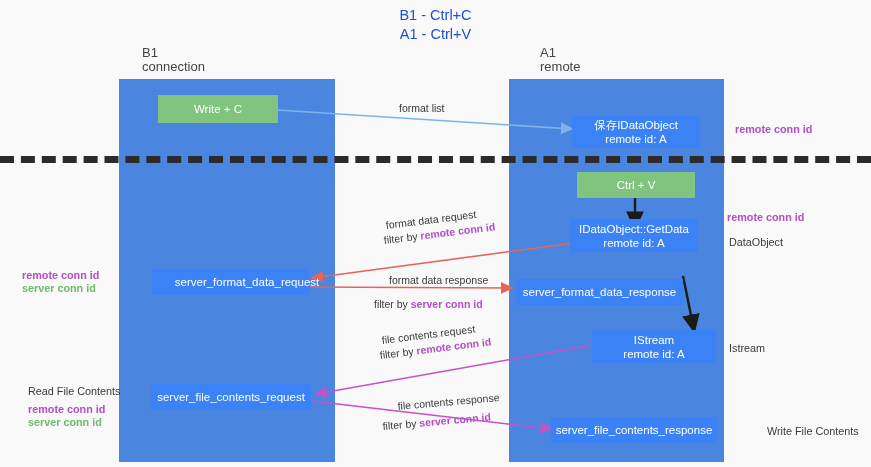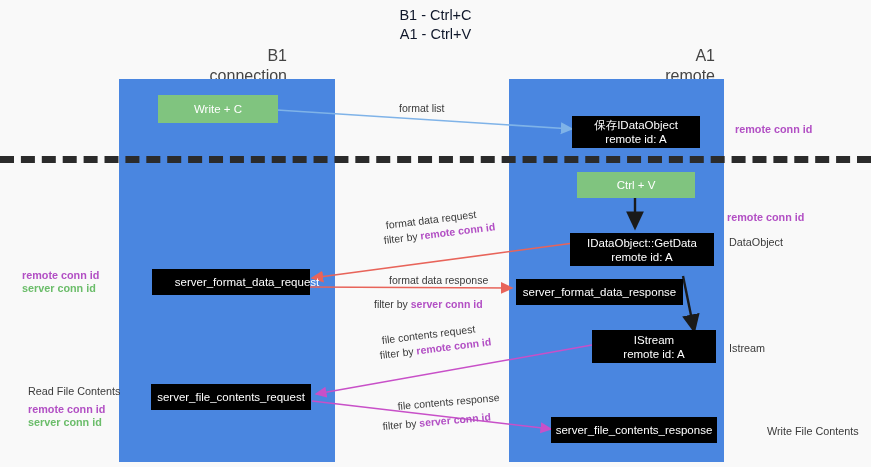--- a/index.html
+++ b/index.html
@@ -10,35 +10,35 @@
     overflow:hidden;
     position:relative;
   }
   #canvas{position:absolute;left:0;top:0;width:871px;height:467px;}
   svg.layer{position:absolute;left:0;top:0;width:871px;height:467px;pointer-events:none;}
 
   .lane{position:absolute;background:#4a86e0;}
 
   .title{
     position:absolute;text-align:center;width:871px;top:6px;
-    font-size:14.5px;color:#0f172a;line-height:19px;white-space:pre-line;
+    font-size:14.5px;color:#1d4ed8;line-height:19px;white-space:pre-line;
   }
 
   .lane-head{
-    position:absolute;text-align:right;font-size:16px;color:#444;
-    line-height:20px;white-space:pre-line;
+    position:absolute;text-align:left;font-size:13px;color:#444;
+    line-height:14px;white-space:pre-line;
   }
 
   .node{
     position:absolute;display:flex;align-items:center;justify-content:center;
     text-align:center;color:#ffffff;font-size:11.5px;line-height:14px;
     white-space:pre-line;box-sizing:border-box;
   }
   .node.green{background:#80c47f;}
-  .node.orange{background:#000000;}
+  .node.orange{background:#3b82f6;}
 
   .edge-label{
     position:absolute;font-size:10.5px;color:#3a3a3a;line-height:15px;
     white-space:nowrap;
   }
   .edge-label .hl-purple{color:#b24fc4;font-weight:bold;}
 
   .side-label{
     position:absolute;font-size:10.8px;color:#3a3a3a;line-height:15px;
     white-space:nowrap;
@@ -100,21 +100,21 @@
 
   <div class="dash-divider"></div>
 
   <div class="node green" style="left:158px;top:95px;width:120px;height:28px;">Write + C</div>
 
   <div class="node orange" style="left:572px;top:116px;width:128px;height:32px;">保存IDataObject
 remote id: A</div>
 
   <div class="node green" style="left:577px;top:172px;width:118px;height:26px;">Ctrl + V</div>
 
-  <div class="node orange" style="left:570px;top:233px;width:144px;height:33px;text-align:center;">IDataObject::GetData
+  <div class="node orange" style="left:570px;top:219px;width:128px;height:33px;text-align:center;">IDataObject::GetData
 remote id: A</div>
 
   <div class="node orange" style="left:152px;top:269px;width:158px;height:26px;padding-left:32px;">server_format_data_request</div>
 
   <div class="node orange" style="left:516px;top:279px;width:167px;height:26px;">server_format_data_response</div>
 
   <div class="node orange" style="left:592px;top:330px;width:124px;height:33px;">IStream
 remote id: A</div>
 
   <div class="node orange" style="left:551px;top:417px;width:166px;height:26px;">server_file_contents_response</div>

